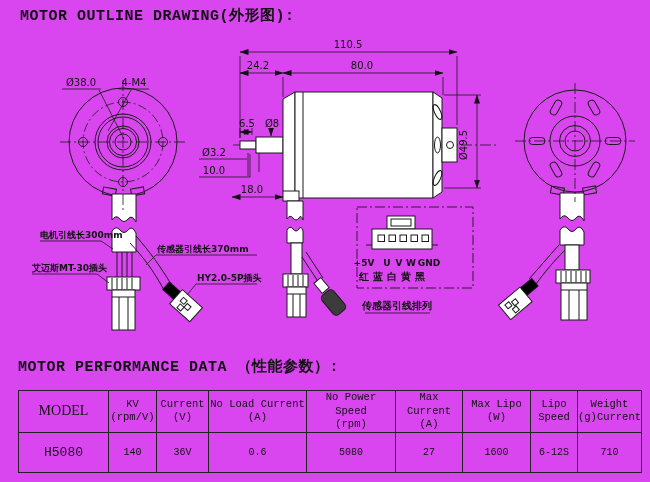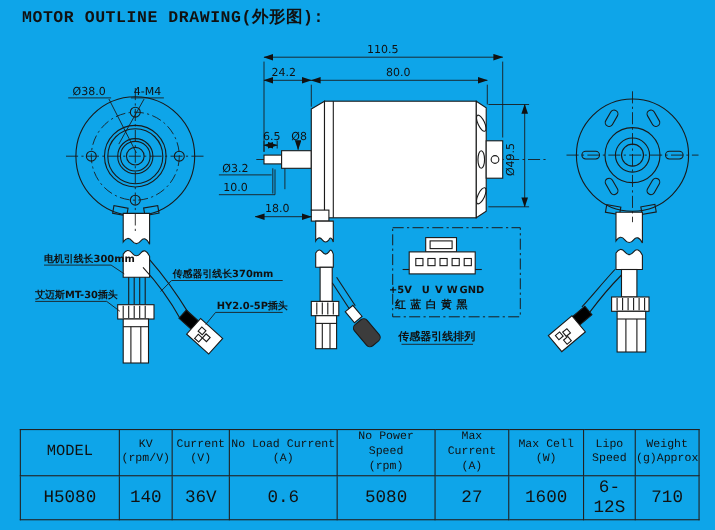--- a/index.html
+++ b/index.html
@@ -1,35 +1,35 @@
 <!DOCTYPE html>
 <html><head>
 <meta charset="utf-8">
 <style>
   html,body{margin:0;padding:0;background:#fff;}
-  #stage{position:relative;width:650px;height:482px;background:#0ea5e9;overflow:hidden;
+  #stage{position:relative;width:650px;height:482px;background:#d946ef;overflow:hidden;
          font-family:"Liberation Mono","DejaVu Sans Mono",monospace;color:#111;}
   .sect-title{position:absolute;font-weight:bold;font-size:15px;letter-spacing:.5px;white-space:nowrap;}
   #title-outline{left:20px;top:6px;}
   #title-performance{left:18px;top:357px;}
   svg{position:absolute;left:0;top:0;}
   svg text{fill:#111;font-family:"DejaVu Sans","Liberation Sans",sans-serif;}
   .dim{font-size:10px;}
   .cn{font-size:9px;font-weight:bold;}
   .pin{font-size:9px;font-weight:bold;}
   .col{font-size:10px;font-weight:bold;}
   table{position:absolute;left:18px;top:390px;border-collapse:collapse;table-layout:fixed;}
   th,td{border:1px solid #222;text-align:center;vertical-align:middle;padding:0;
         font-family:"Liberation Mono","DejaVu Sans Mono",monospace;font-weight:normal;color:#111;}
   thead tr{height:38px;}
   tbody tr{height:40px;}
   .h1{font-size:10.5px;line-height:1.3;}
   .h2{font-size:10.5px;line-height:1.3;}
-  .model-h{font-size:14px;}
-  td{font-size:16px;}
+  .model-h{font-size:14px;font-family:Liberation Serif, serif;}
+  td{font-size:10px;}
 </style>
 </head>
 <body>
 
 <div id="stage">
 
   <div id="title-outline" class="sect-title">MOTOR OUTLINE DRAWING(外形图):</div>
 
   <svg width="650" height="482" viewBox="0 0 650 482">
     <defs>
@@ -259,20 +259,21 @@
       <text class="col" x="364" y="280" text-anchor="middle">红</text>
       <text class="col" x="378" y="280" text-anchor="middle">蓝</text>
       <text class="col" x="392" y="280" text-anchor="middle">白</text>
       <text class="col" x="406" y="280" text-anchor="middle">黄</text>
       <text class="col" x="420" y="280" text-anchor="middle">黑</text>
 
       <text class="cn" x="397" y="309" text-anchor="middle" style="font-size:10px">传感器引线排列</text>
     </g>
   </svg>
 
+  <div id="title-performance" class="sect-title">MOTOR PERFORMANCE DATA （性能参数）:</div>
 
   <table>
     <colgroup>
       <col style="width:90px">
         <col style="width:48px">
         <col style="width:52px">
       <col style="width:98px">
         <col style="width:89px">
         <col style="width:67px">
       <col style="width:68px">
@@ -298,36 +299,36 @@
           </th>
         <th>
             <div class="h1">No Power Speed</div>
             <div class="h2">(rpm)</div>
           </th>
         <th>
             <div class="h1">Max Current</div>
             <div class="h2">(A)</div>
           </th>
         <th>
-            <div class="h1">Max Cell</div>
+            <div class="h1">Max Lipo</div>
             <div class="h2">(W)</div>
           </th>
         <th>
             <div class="h1">Lipo</div>
             <div class="h2">Speed</div>
           </th>
         <th>
             <div class="h1">Weight</div>
-            <div class="h2">(g)Approx</div>
+            <div class="h2">(g)Current</div>
           </th>
       </tr>
     </thead>
     <tbody>
       <tr>
-        <td style="font-size:16px">H5080</td>
+        <td style="font-size:13px">H5080</td>
         <td>140</td>
         <td>36V</td>
         <td>0.6</td>
         <td>5080</td>
         <td>27</td>
         <td>1600</td>
         <td>6-12S</td>
         <td>710</td>
       </tr>
     </tbody>

